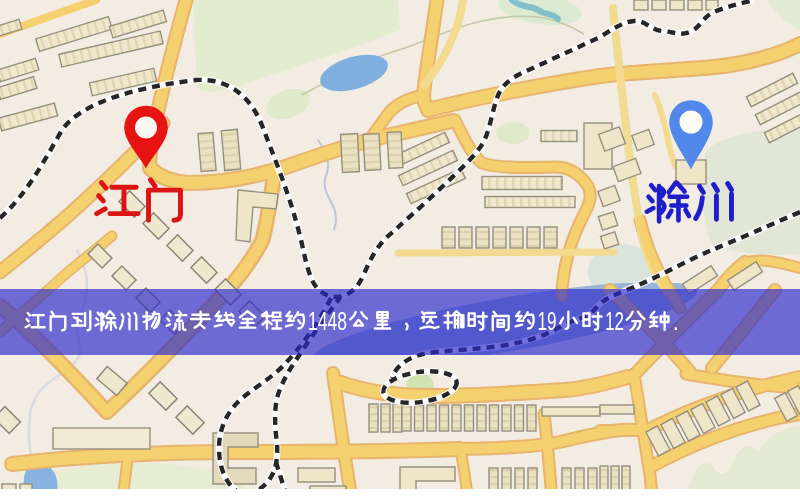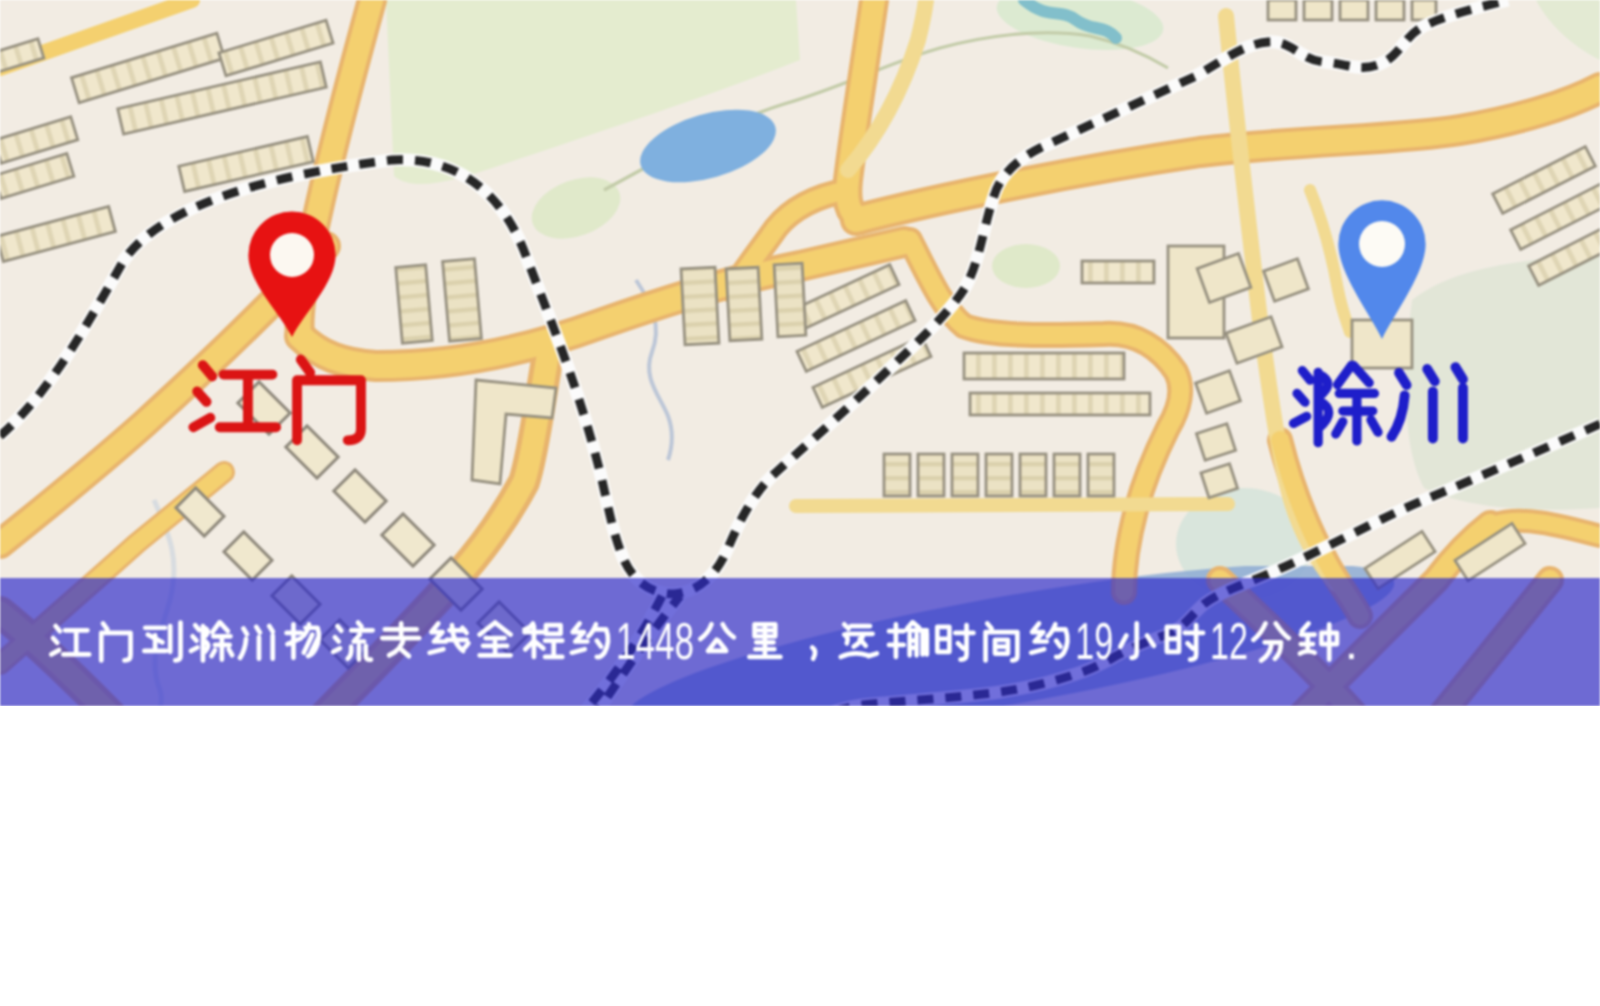--- a/index.html
+++ b/index.html
@@ -1,16 +1,16 @@
 <!DOCTYPE html>
 <html><head>
 <meta charset="utf-8">
 <style>
 html,body{margin:0;padding:0;background:#fff}
-#wrap{position:relative;width:800px;height:353px;overflow:hidden;font-family:"Liberation Sans",sans-serif;filter:blur(0.4px) saturate(0.95)}
+#wrap{position:relative;width:800px;height:489px;overflow:hidden;font-family:"Liberation Sans",sans-serif;filter:blur(0.4px) saturate(0.95)}
 </style>
 </head>
 <body>
 <div id="wrap">
 <svg width="800" height="503" viewBox="0 0 800 503">
 <defs>
 <pattern id="bh" width="7" height="7" patternUnits="userSpaceOnUse">
 <rect width="7" height="7" fill="#ece2c2"></rect>
 <rect width="7" height="2.2" fill="#dcd1ab"></rect>
 </pattern>

